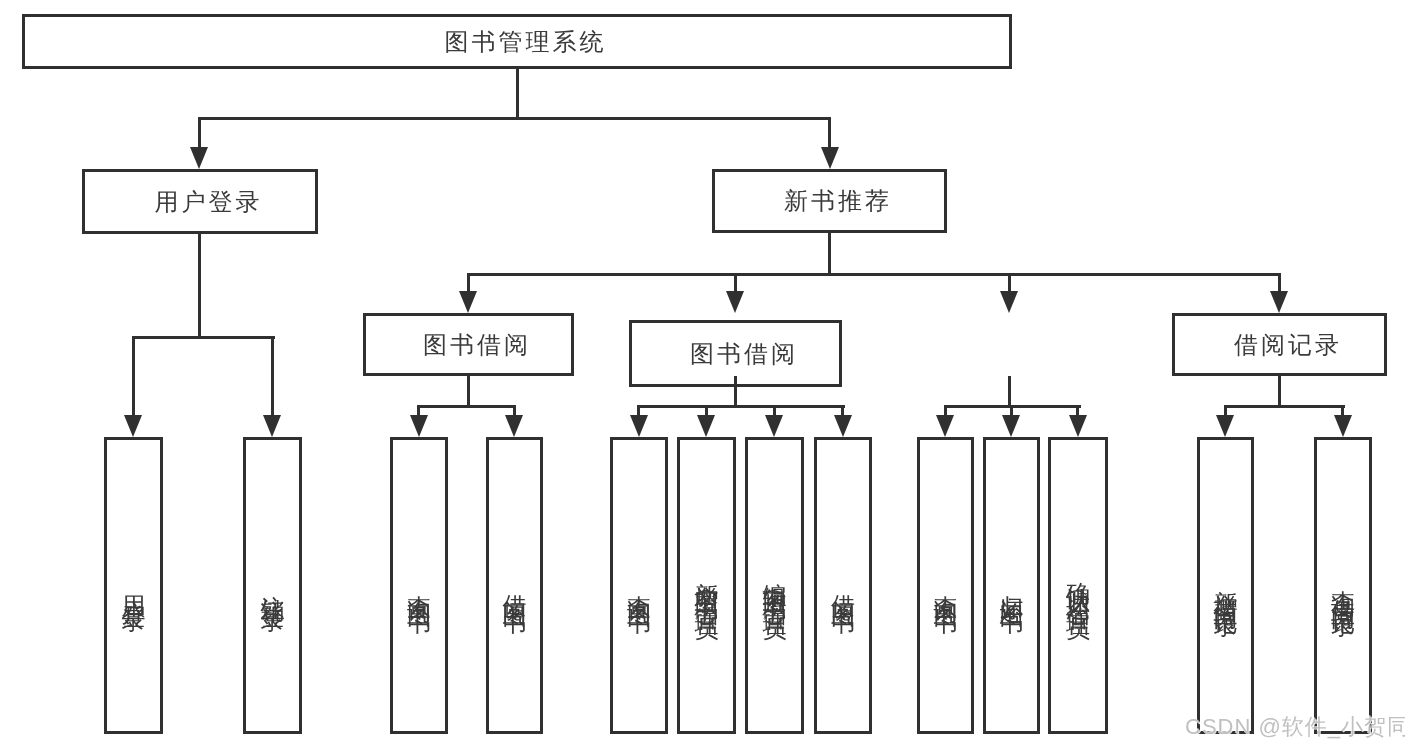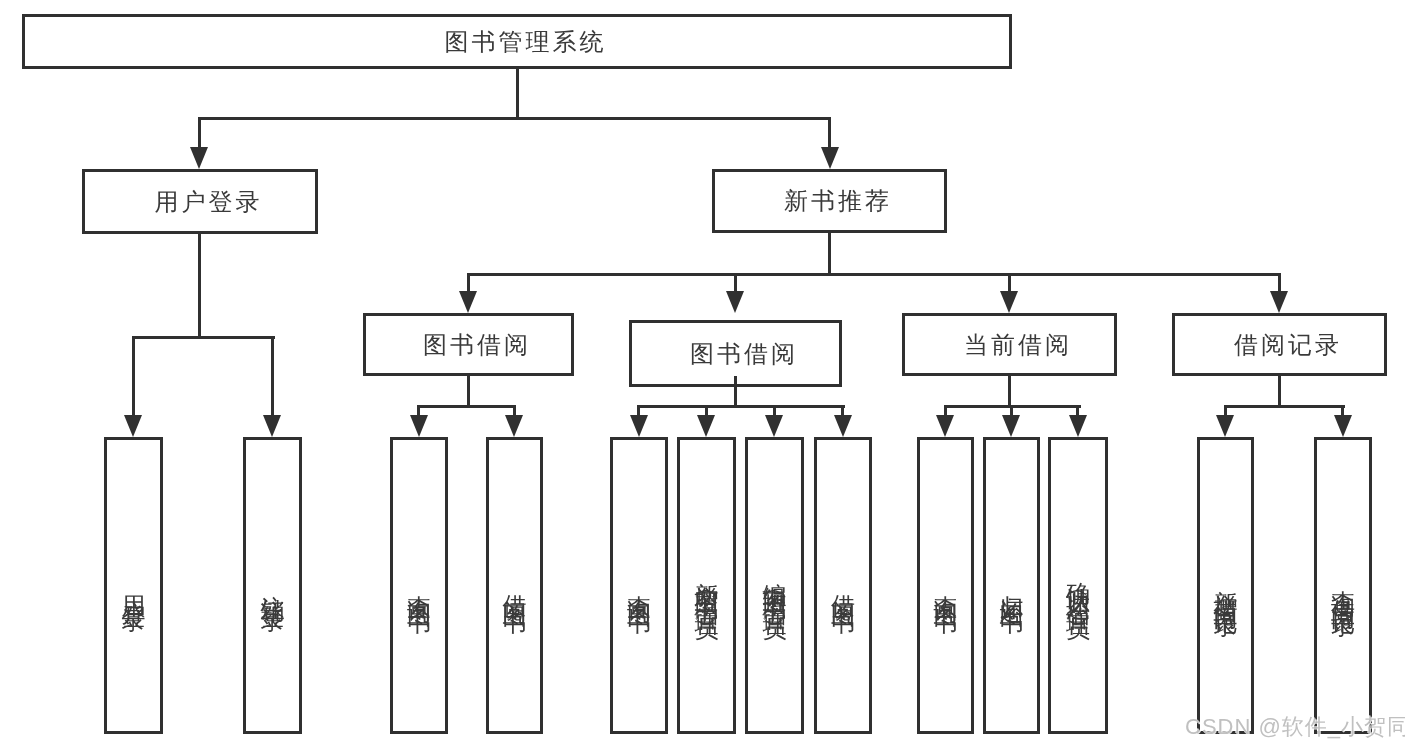--- a/index.html
+++ b/index.html
@@ -99,23 +99,20 @@
   <div class="arrow" style="left:1000px; top:291px;"></div>
   <div class="vline" style="left:1278px; top:273px; width:3px; height:20px;"></div>
   <div class="arrow" style="left:1270px; top:291px;"></div>
 
   <div class="box hbox" style="left:363px; top:313px; width:211px; height:63px;">
     <span>图书借阅</span>
   </div>
   <div class="box hbox" style="left:629px; top:320px; width:213px; height:67px;">
     <span>图书借阅</span>
   </div>
-  <div class="box hbox" style="left:902px; top:313px; width:215px; height:63px;">
-    <span>当前借阅</span>
-  </div>
   <div class="box hbox" style="left:1172px; top:313px; width:215px; height:63px;font-family:Liberation Mono, monospace;">
     <span>借阅记录</span>
   </div>
 
   <div class="vline" style="left:467px; top:376px; width:3px; height:31px;"></div>
   <div class="hline" style="left:417px; top:405px; width:99px; height:3px;"></div>
   <div class="vline" style="left:417px; top:405px; width:3px; height:12px;"></div>
   <div class="arrow" style="left:410px; top:415px;"></div>
   <div class="vline" style="left:513px; top:405px; width:3px; height:12px;"></div>
   <div class="arrow" style="left:505px; top:415px;"></div>

